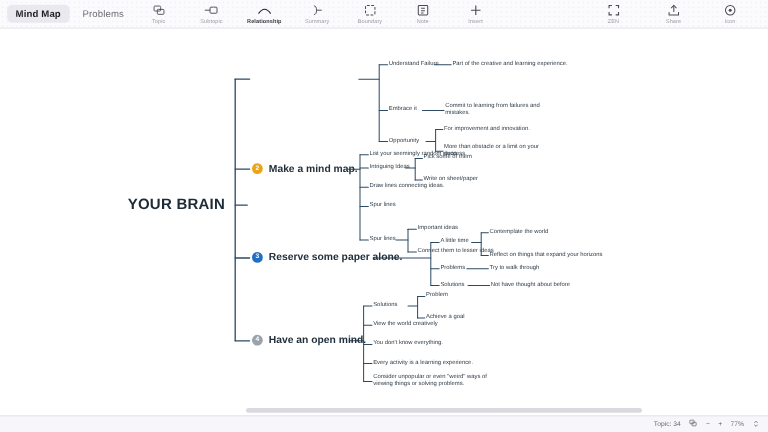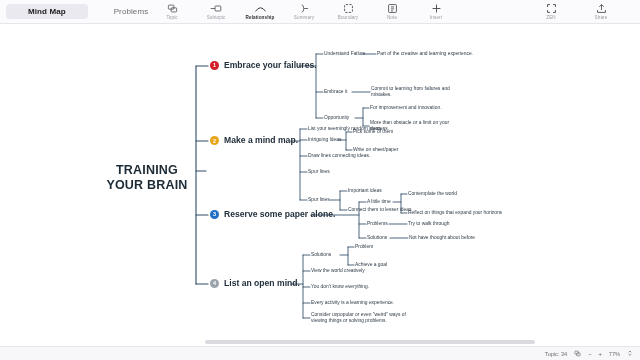--- a/index.html
+++ b/index.html
@@ -13,21 +13,21 @@
 
   
   #topbar {
     position:absolute; left:0; top:0; width:640px; height:24px;
     background:#fbfbfd;
     border-bottom:1px solid #e6e6ea;
     display:flex; align-items:center;
   }
   .tabs { display:flex; align-items:center; gap:4px; padding-left:6px; width:150px; }
   .tab {
-    font-size:8px; color:#2b2b2f; padding:3px 22px; border-radius:4px;
+    font-size:8px; color:#2b2b2f; padding:3px 7px; border-radius:4px;
     white-space:nowrap; letter-spacing:.1px;
   }
   .tab.active { background:#e9e9ef; font-weight:bold; color:#1b1b1f; }
   .tab.inactive { color:#6b6b73; }
 
   .tools { display:flex; align-items:center; gap:0px; flex:1; justify-content:flex-start; }
   .tool {
     width:44px; display:flex; flex-direction:column; align-items:center;
     justify-content:center; gap:1px;
   }
@@ -287,42 +287,37 @@
       <path d="M303 279 H310"></path>
       <path d="M303 294 H310"></path>
       <path d="M340 231 H348"></path>
       <path d="M348 223 V241"></path>
       <path d="M348 223 H354"></path>
       <path d="M348 241 H354"></path>
     </g>
   </svg>
 
   <div id="root">
-    <div>TRAINING</div>
     <div>YOUR BRAIN</div>
   </div>
 
-  <div class="l1" style="left:210px; top:36px;">
-    <span class="badge" style="background: rgb(210, 32, 42);">1</span>
-    <span class="l1label">Embrace your failures.</span>
-  </div>
 
   <div class="l1" style="left:210px; top:111px;align-items:flex-end;">
     <span class="badge" style="background: rgb(232, 165, 25);">2</span>
     <span class="l1label">Make a mind map.</span>
   </div>
 
   <div class="l1" style="left:210px; top:185px;">
     <span class="badge" style="background: rgb(31, 111, 196);">3</span>
     <span class="l1label">Reserve some paper alone.</span>
   </div>
 
   <div class="l1" style="left:210px; top:254px;">
     <span class="badge" style="background: rgb(154, 163, 171);">4</span>
-    <span class="l1label">List an open mind.</span>
+    <span class="l1label">Have an open mind.</span>
   </div>
 
   <div class="l2" style="left:324px; top:27px;">Understand Failure</div>
   <div class="l3" style="left:377px; top:27px;">Part of the creative and learning experience.</div>
 
   <div class="l2" style="left:324px; top:65px;">Embrace it</div>
   <div class="l3 wrap" style="left:371px; top:62px;">Commit to learning from failures and mistakes.</div>
 
   <div class="l2" style="left:324px; top:91px;">Opportunity</div>
   <div class="l3" style="left:370px; top:81px;">For improvement and innovation.</div>

